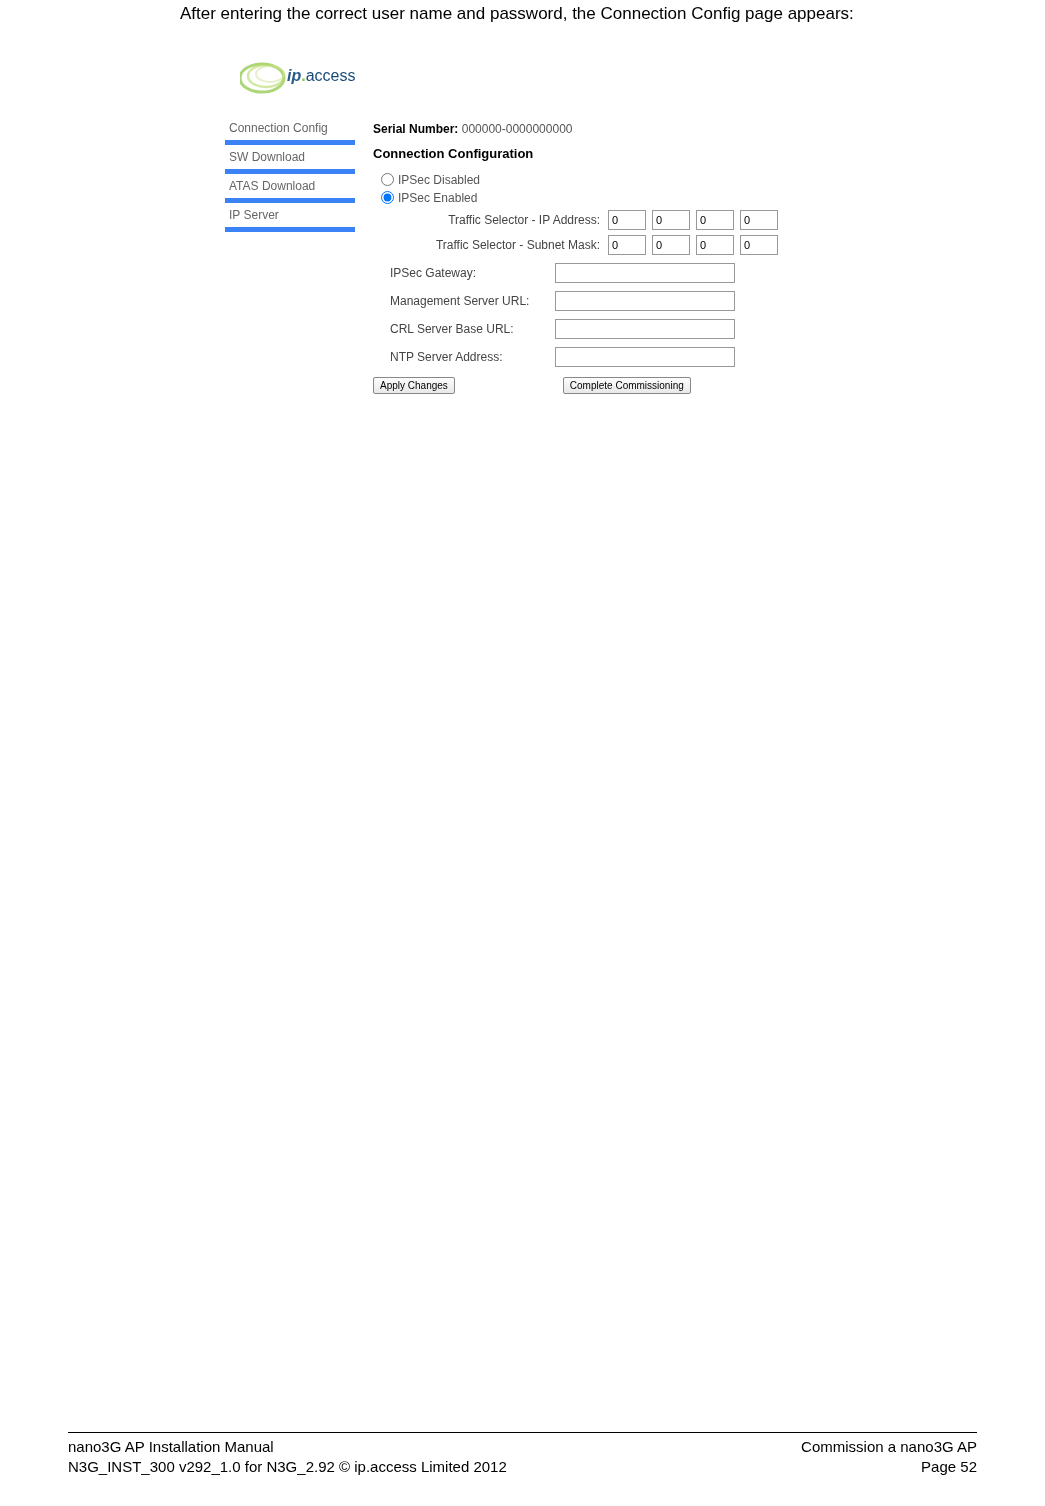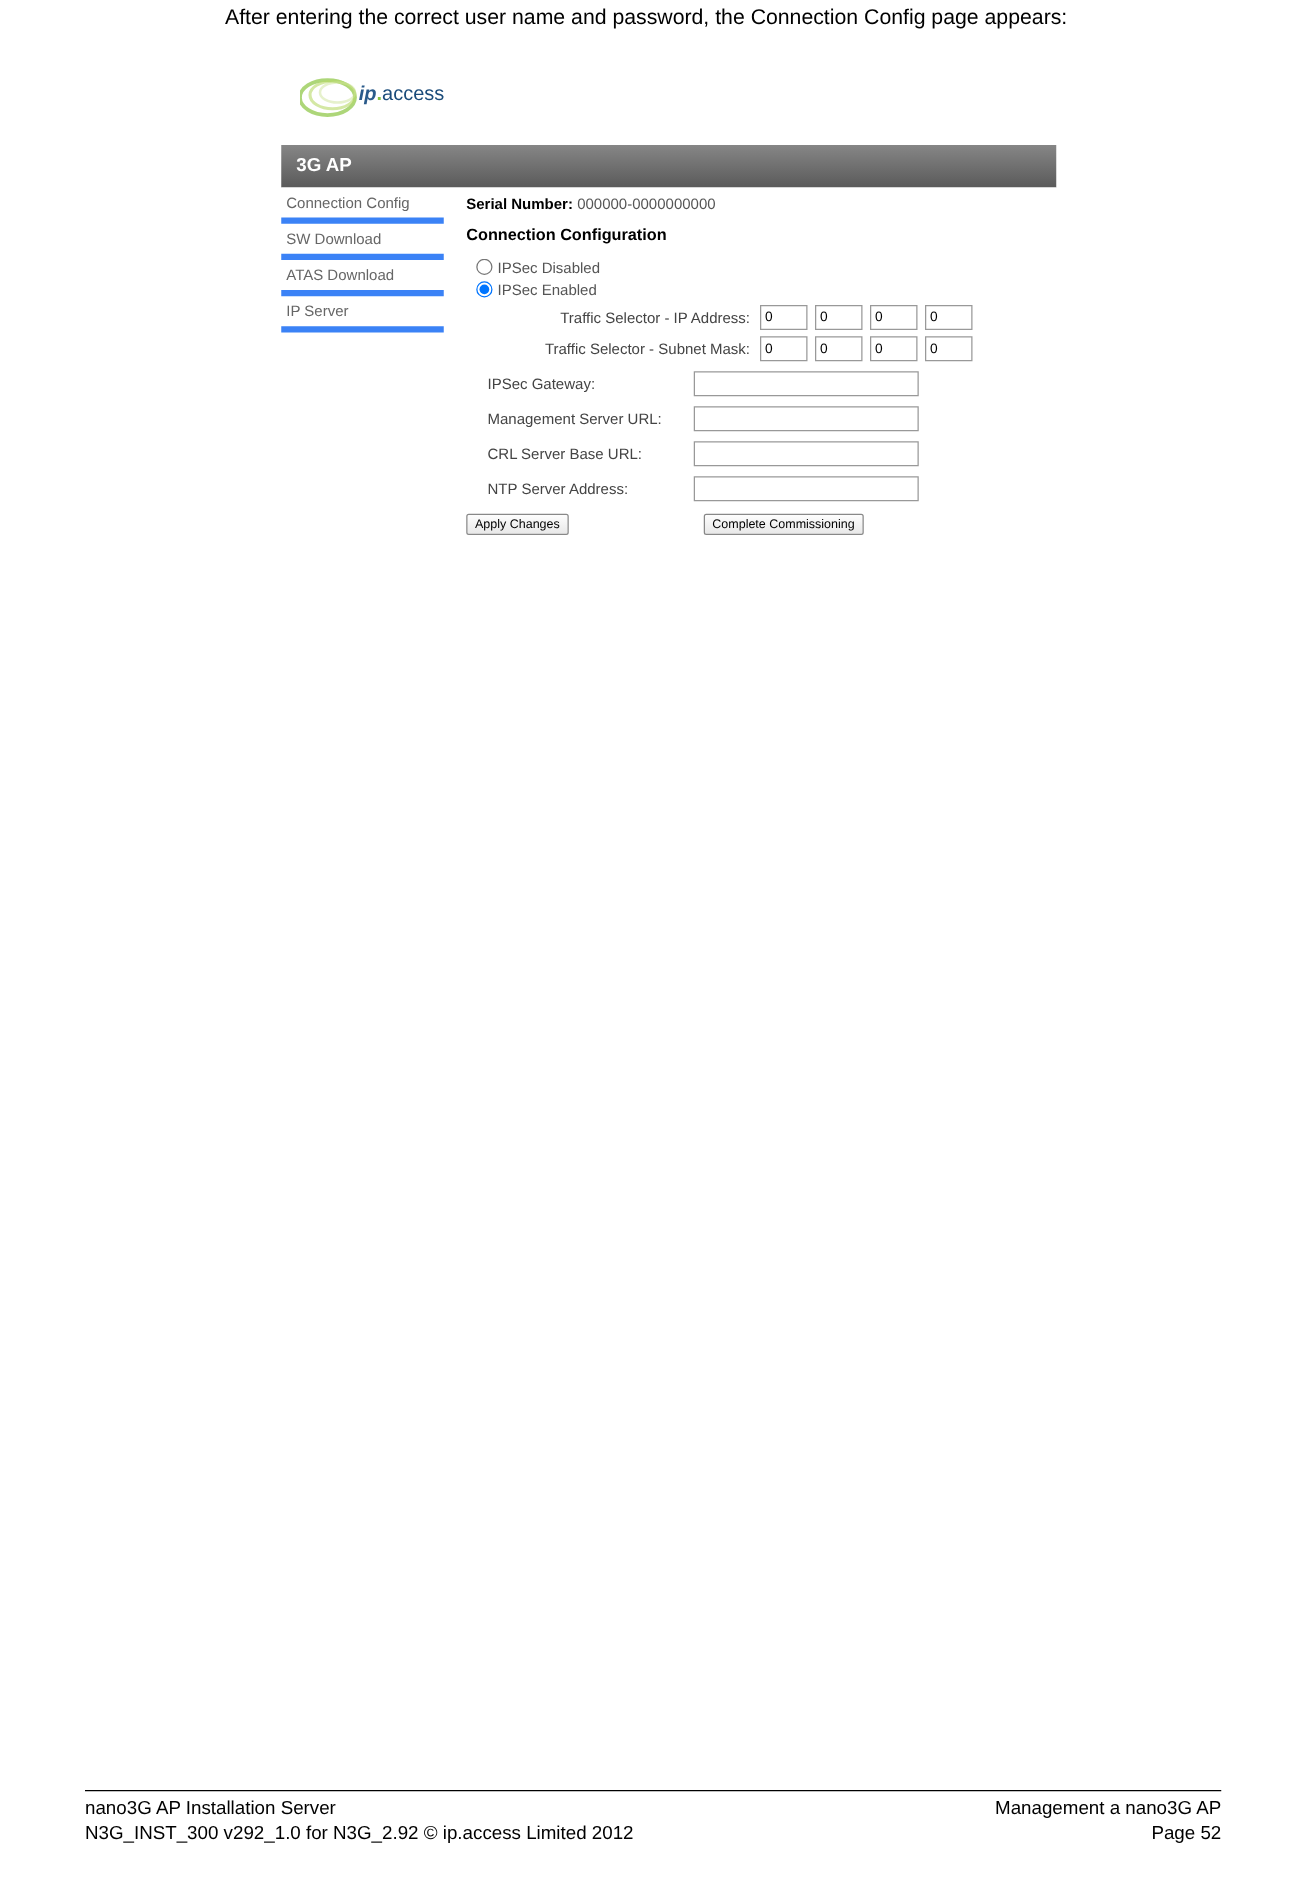--- a/index.html
+++ b/index.html
@@ -204,21 +204,20 @@
           <ellipse cx="22" cy="22" rx="22" ry="14" fill="none" stroke="#8ac440" stroke-width="3" opacity="0.7"></ellipse>
           <ellipse cx="26" cy="20" rx="18" ry="11" fill="none" stroke="#b8d968" stroke-width="2.5" opacity="0.6"></ellipse>
           <ellipse cx="30" cy="18" rx="14" ry="8" fill="none" stroke="#cde49a" stroke-width="2" opacity="0.5"></ellipse>
         </svg>
       </div>
       <span class="logo-text">
         <span class="ip-bold">ip</span><span class="dot">.</span><span>access</span>
       </span>
     </div>
 
-    <div class="title-bar">3G AP</div>
 
     <div class="main-area">
       <div class="sidebar">
         <div class="sidebar-item">Connection Config</div>
         <div class="sidebar-item">SW Download</div>
         <div class="sidebar-item">ATAS Download</div>
         <div class="sidebar-item">IP Server</div>
       </div>
 
       <div class="content-panel">
@@ -279,20 +278,20 @@
           <div class="button-spacer"></div>
           <button class="action-button">Complete Commissioning</button>
         </div>
       </div>
     </div>
   </div>
 </div>
 
 <div class="footer">
   <div class="footer-left">
-    <div class="footer-line">nano3G AP Installation Server</div>
+    <div class="footer-line">nano3G AP Installation Manual</div>
     <div class="footer-line">N3G_INST_300 v292_1.0 for N3G_2.92 © ip.access Limited 2012</div>
   </div>
   <div class="footer-right">
-    <div class="footer-line">Management a nano3G AP</div>
+    <div class="footer-line">Commission a nano3G AP</div>
     <div class="footer-line">Page 52</div>
   </div>
 </div>
 
 </body></html>

